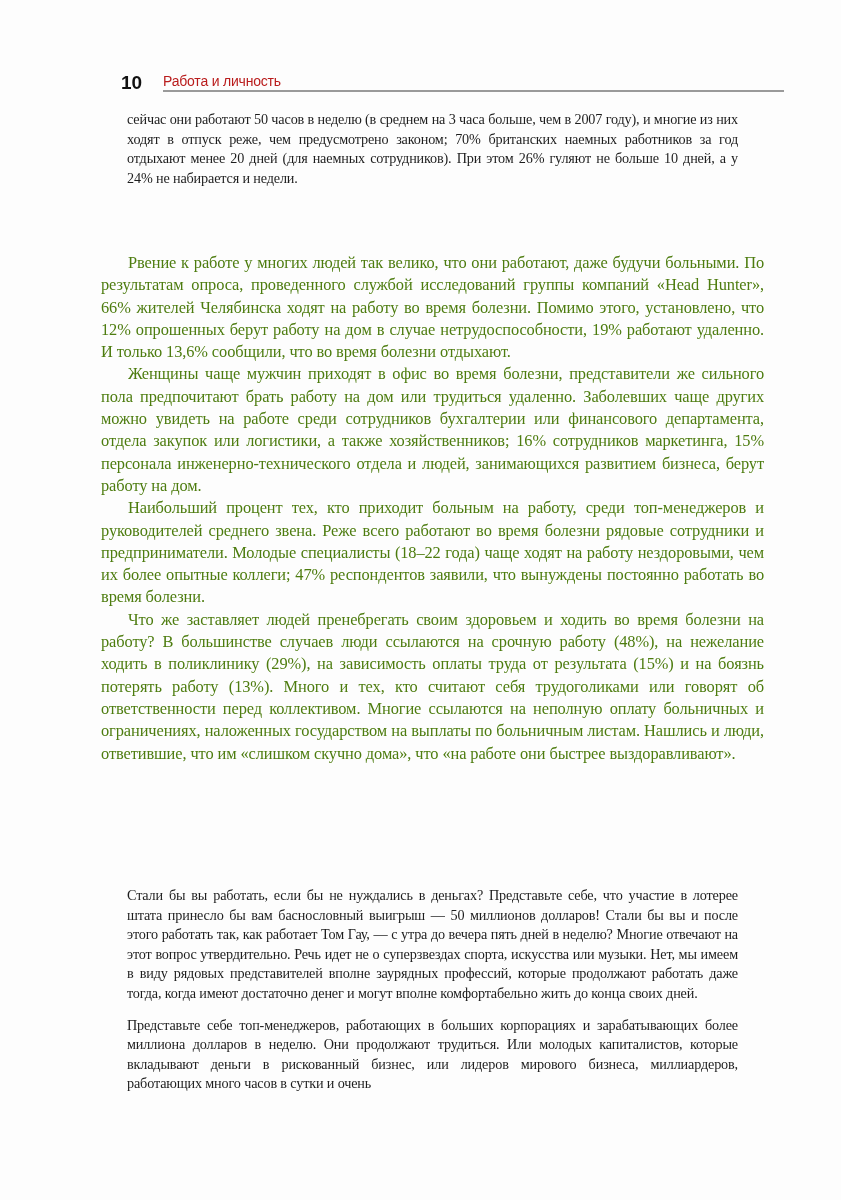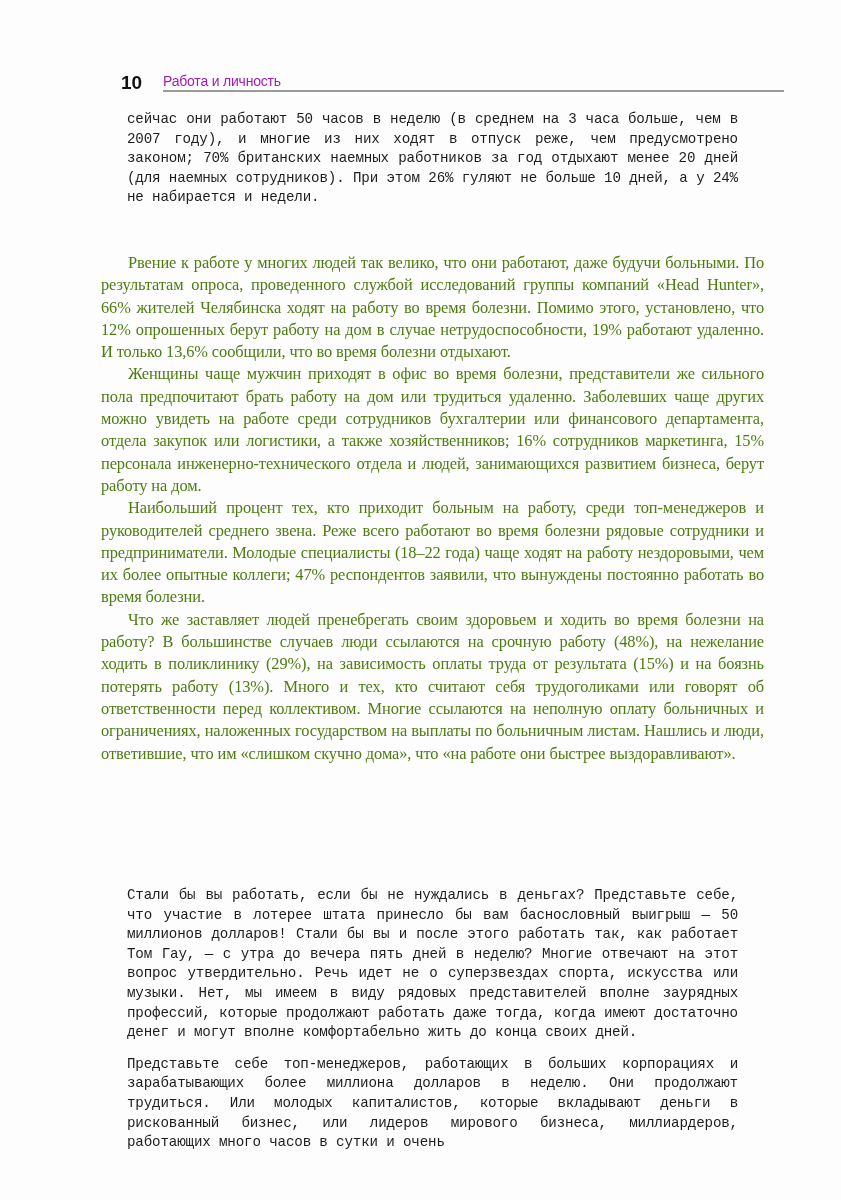--- a/index.html
+++ b/index.html
@@ -1,24 +1,24 @@
 <!DOCTYPE html>
 <html><head>
 <meta charset="utf-8">
 <style>
   html, body { margin: 0; padding: 0; background: #ffffff; }
   body { width: 841px; height: 1200px; position: relative; overflow: hidden; color: #1f1f1f; }
   .page { position: absolute; left: 0; top: 0; width: 841px; height: 1200px; background: #fdfdfd; }
 
   .running-head { position: absolute; left: 101px; top: 72px; width: 663px; height: 22px; margin-left: 20px; }
   .page-number { position: absolute; left: 0; top: 0; font-family: "Liberation Sans", sans-serif; font-weight: bold; font-size: 19px; line-height: 22px; color: #111; }
-  .head-title { position: absolute; left: 42px; top: 0; font-family: "Liberation Sans", sans-serif; font-size: 14px; line-height: 18px; color: #a21caf; letter-spacing: -0.2px; }
+  .head-title { position: absolute; left: 42px; top: 0; font-family: "Liberation Sans", sans-serif; font-size: 14px; line-height: 18px; color: #b91c1c; letter-spacing: -0.2px; }
   .head-rule { position: absolute; left: 42px; right: 0; top: 18px; height: 2px; background: #9a9a9a; }
 
-  .sans-block { position: absolute; left: 127px; width: 611px; font-family: Liberation Mono, monospace; font-size: 14.2px; line-height: 19.6px; color: #1d1d1d; text-align: justify; letter-spacing: -0.15px; }
+  .sans-block { position: absolute; left: 127px; width: 611px; font-family: Liberation Serif, serif; font-size: 14.2px; line-height: 19.6px; color: #1d1d1d; text-align: justify; letter-spacing: -0.15px; }
   .sans-block p { margin: 0; text-align-last: left; }
   .sans-block p + p { margin-top: 12px; }
 
   .serif-block { position: absolute; left: 101px; width: 663px; font-family: "Liberation Serif", serif; font-size: 16.4px; line-height: 22.3px; color: #4d7c0f; text-align: justify; letter-spacing: -0.1px; }
   .serif-block p { margin: 0; text-indent: 27px; text-align-last: left; }
 
   #intro { top: 110px; }
   #main { top: 252px; }
   #sidebar1 { top: 886px; }
 </style>

